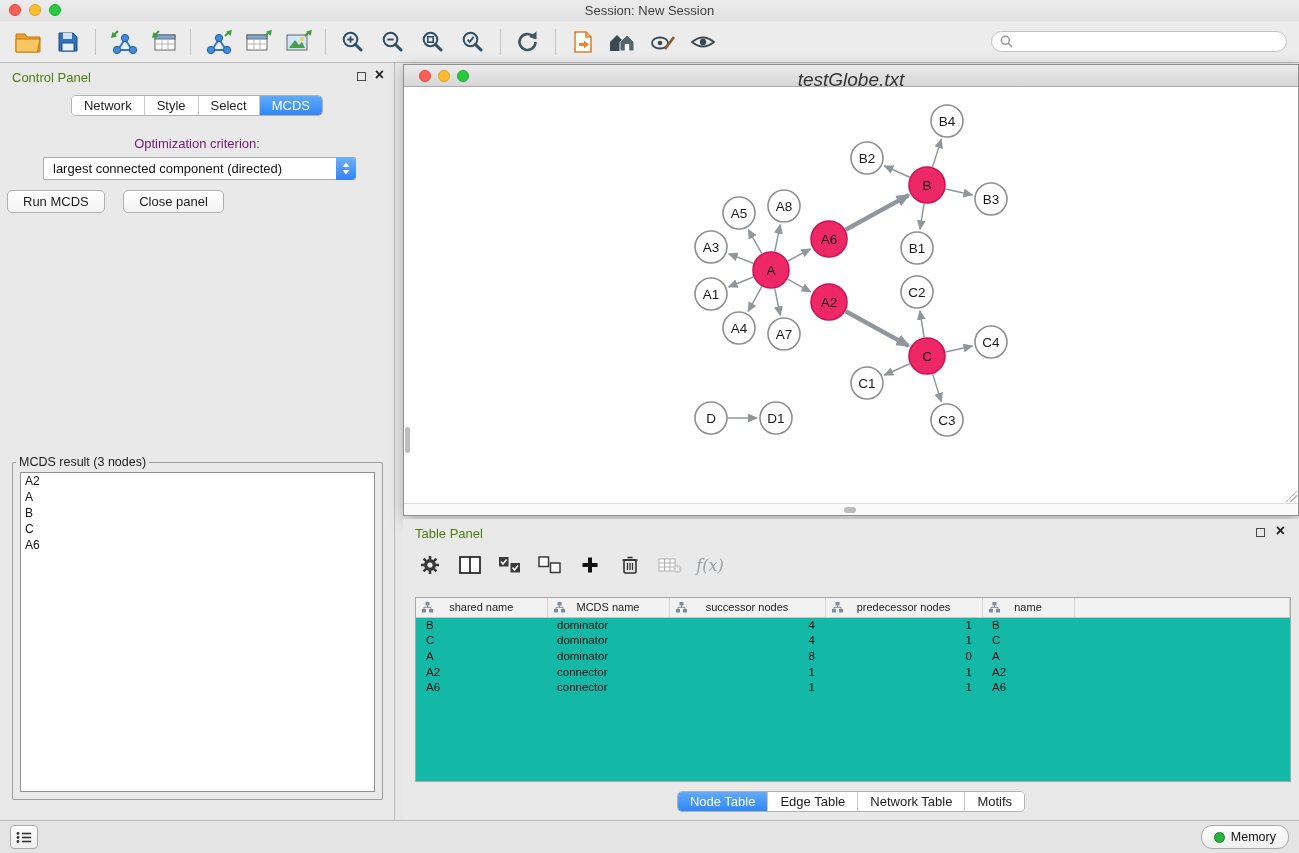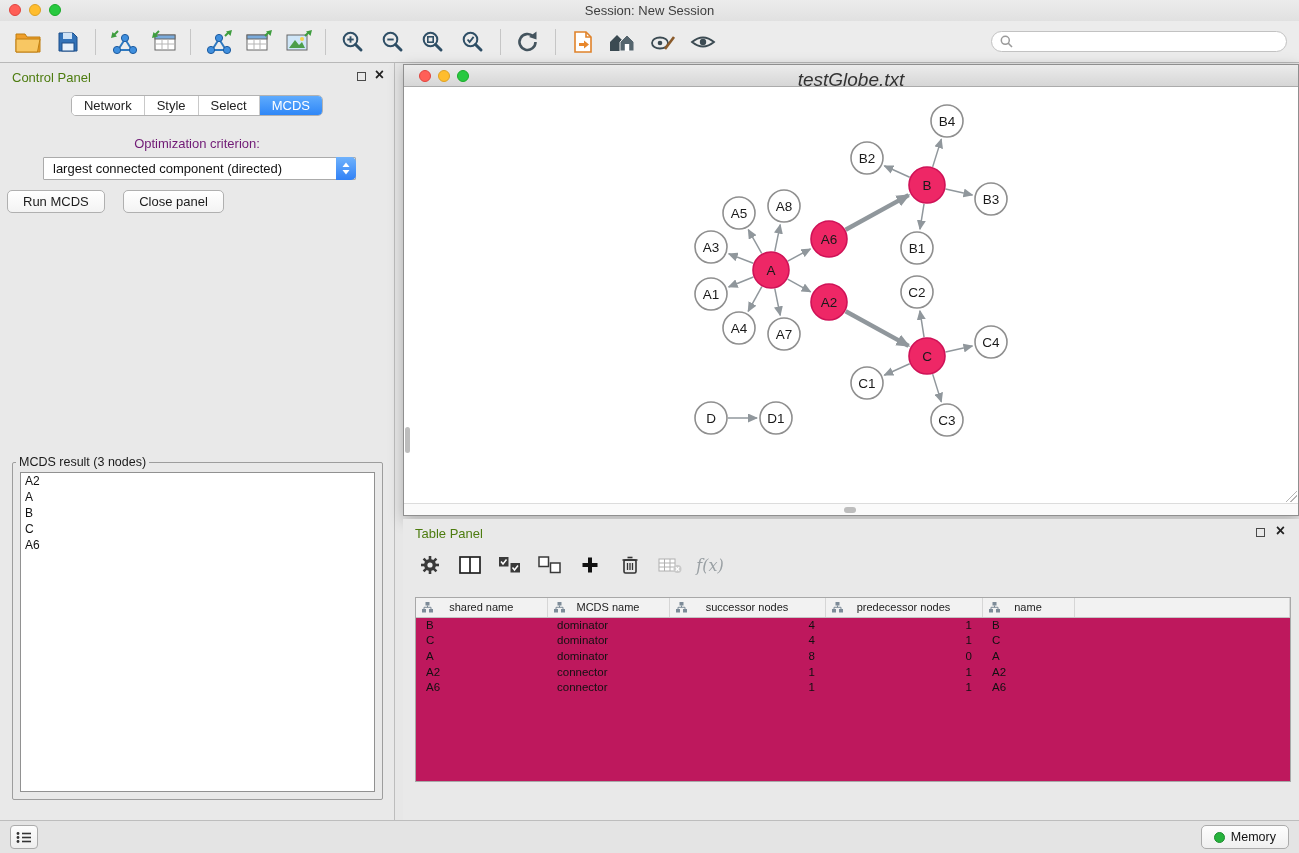--- a/index.html
+++ b/index.html
@@ -77,39 +77,39 @@
       linear-gradient(135deg, transparent 50%, #b5b5b5 50%, #b5b5b5 55%, transparent 55%,
       transparent 70%, #b5b5b5 70%, #b5b5b5 75%, transparent 75%); }
 
   
   .table-panel { position:absolute; left:403px; top:519px; width:896px; height:301px; background:#e9e9e9; }
   .tp-toolbar { position:absolute; left:10px; top:26px; height:40px; display:flex; align-items:center; gap:6px; }
   .tp-btn { width:34px; height:32px; display:flex; align-items:center; justify-content:center; }
   .fx { font-family:"DejaVu Serif",serif; font-style:italic; font-size:16px; color:#9aa0a4; }
 
   .tbl-wrap { position:absolute; left:12px; right:8px; top:78px; bottom:38px;
-    background:#be185d; border:1px solid #a8a8a8; overflow:hidden; }
+    background:#14b8a6; border:1px solid #a8a8a8; overflow:hidden; }
   table.data { border-collapse:collapse; table-layout:fixed; width:100%; }
   table.data th { position:relative; height:19px; background:#f2f2f2; border-right:1px solid #d6d6d6;
     border-bottom:1px solid #c4c4c4; font-weight:normal; font-size:11px; color:#222; text-align:center; }
   table.data th .tree-ico { position:absolute; left:6px; top:4px; }
   table.data td { font-size:11.5px; color:#111; height:15.6px; padding:0 10px; white-space:nowrap; overflow:hidden; }
   td.num { text-align:right; padding-right:15px; }
   td.namecol { padding-left:20px; }
 
   .tbl-tabs-row { position:absolute; left:0; right:0; bottom:8px; text-align:center; }
 
   
   .statusbar { position:absolute; left:0; bottom:0; width:100%; height:33px;
     background:#e4e4e4; border-top:1px solid #bdbdbd; }
   .sb-left-btn { position:absolute; left:10px; top:4px; width:28px; height:24px;
     background:linear-gradient(#fdfdfd,#eee); border:1px solid #ababab; border-radius:4px;
     display:flex; align-items:center; justify-content:center; }
   .memory-btn { position:absolute; right:10px; top:4px; height:24px; padding:0 12px;
-    background:linear-gradient(#fdfdfd,#efefef); border:1px solid #ababab; border-radius:5px;
+    background:linear-gradient(#fdfdfd,#efefef); border:1px solid #ababab; border-radius:11px;
     display:flex; align-items:center; gap:6px; font-size:12.5px; color:#111; }
   .mem-dot { width:11px; height:11px; border-radius:50%; background:#26b33c; border:1px solid #1d8c2f; }
 </style>
 </head>
 <body>
 
 <div id="app">
 
   <div class="titlebar">
     <div class="lights">
@@ -585,20 +585,28 @@
               <td>A6</td>
               <td>connector</td>
               <td class="num">1</td>
               <td class="num">1</td>
               <td class="namecol">A6</td>
               <td></td>
             </tr>
           </tbody>
       </table>
     </div>
+    <div class="tbl-tabs-row">
+      <div class="seg-group" id="tbl-tabs">
+          <div class="seg active">Node Table</div>
+          <div class="seg">Edge Table</div>
+          <div class="seg">Network Table</div>
+          <div class="seg">Motifs</div>
+        </div>
+    </div>
   </div>
 
   <div class="statusbar">
     <div class="sb-left-btn">
       <svg width="16" height="13" viewBox="0 0 16 13">
           <circle cx="2" cy="2.5" r="1.4" fill="#333"></circle>
           <line x1="6" y1="2.5" x2="15" y2="2.5" stroke="#333" stroke-width="1.6"></line>
           <circle cx="2" cy="6.5" r="1.4" fill="#333"></circle>
           <line x1="6" y1="6.5" x2="15" y2="6.5" stroke="#333" stroke-width="1.6"></line>
           <circle cx="2" cy="10.5" r="1.4" fill="#333"></circle>

